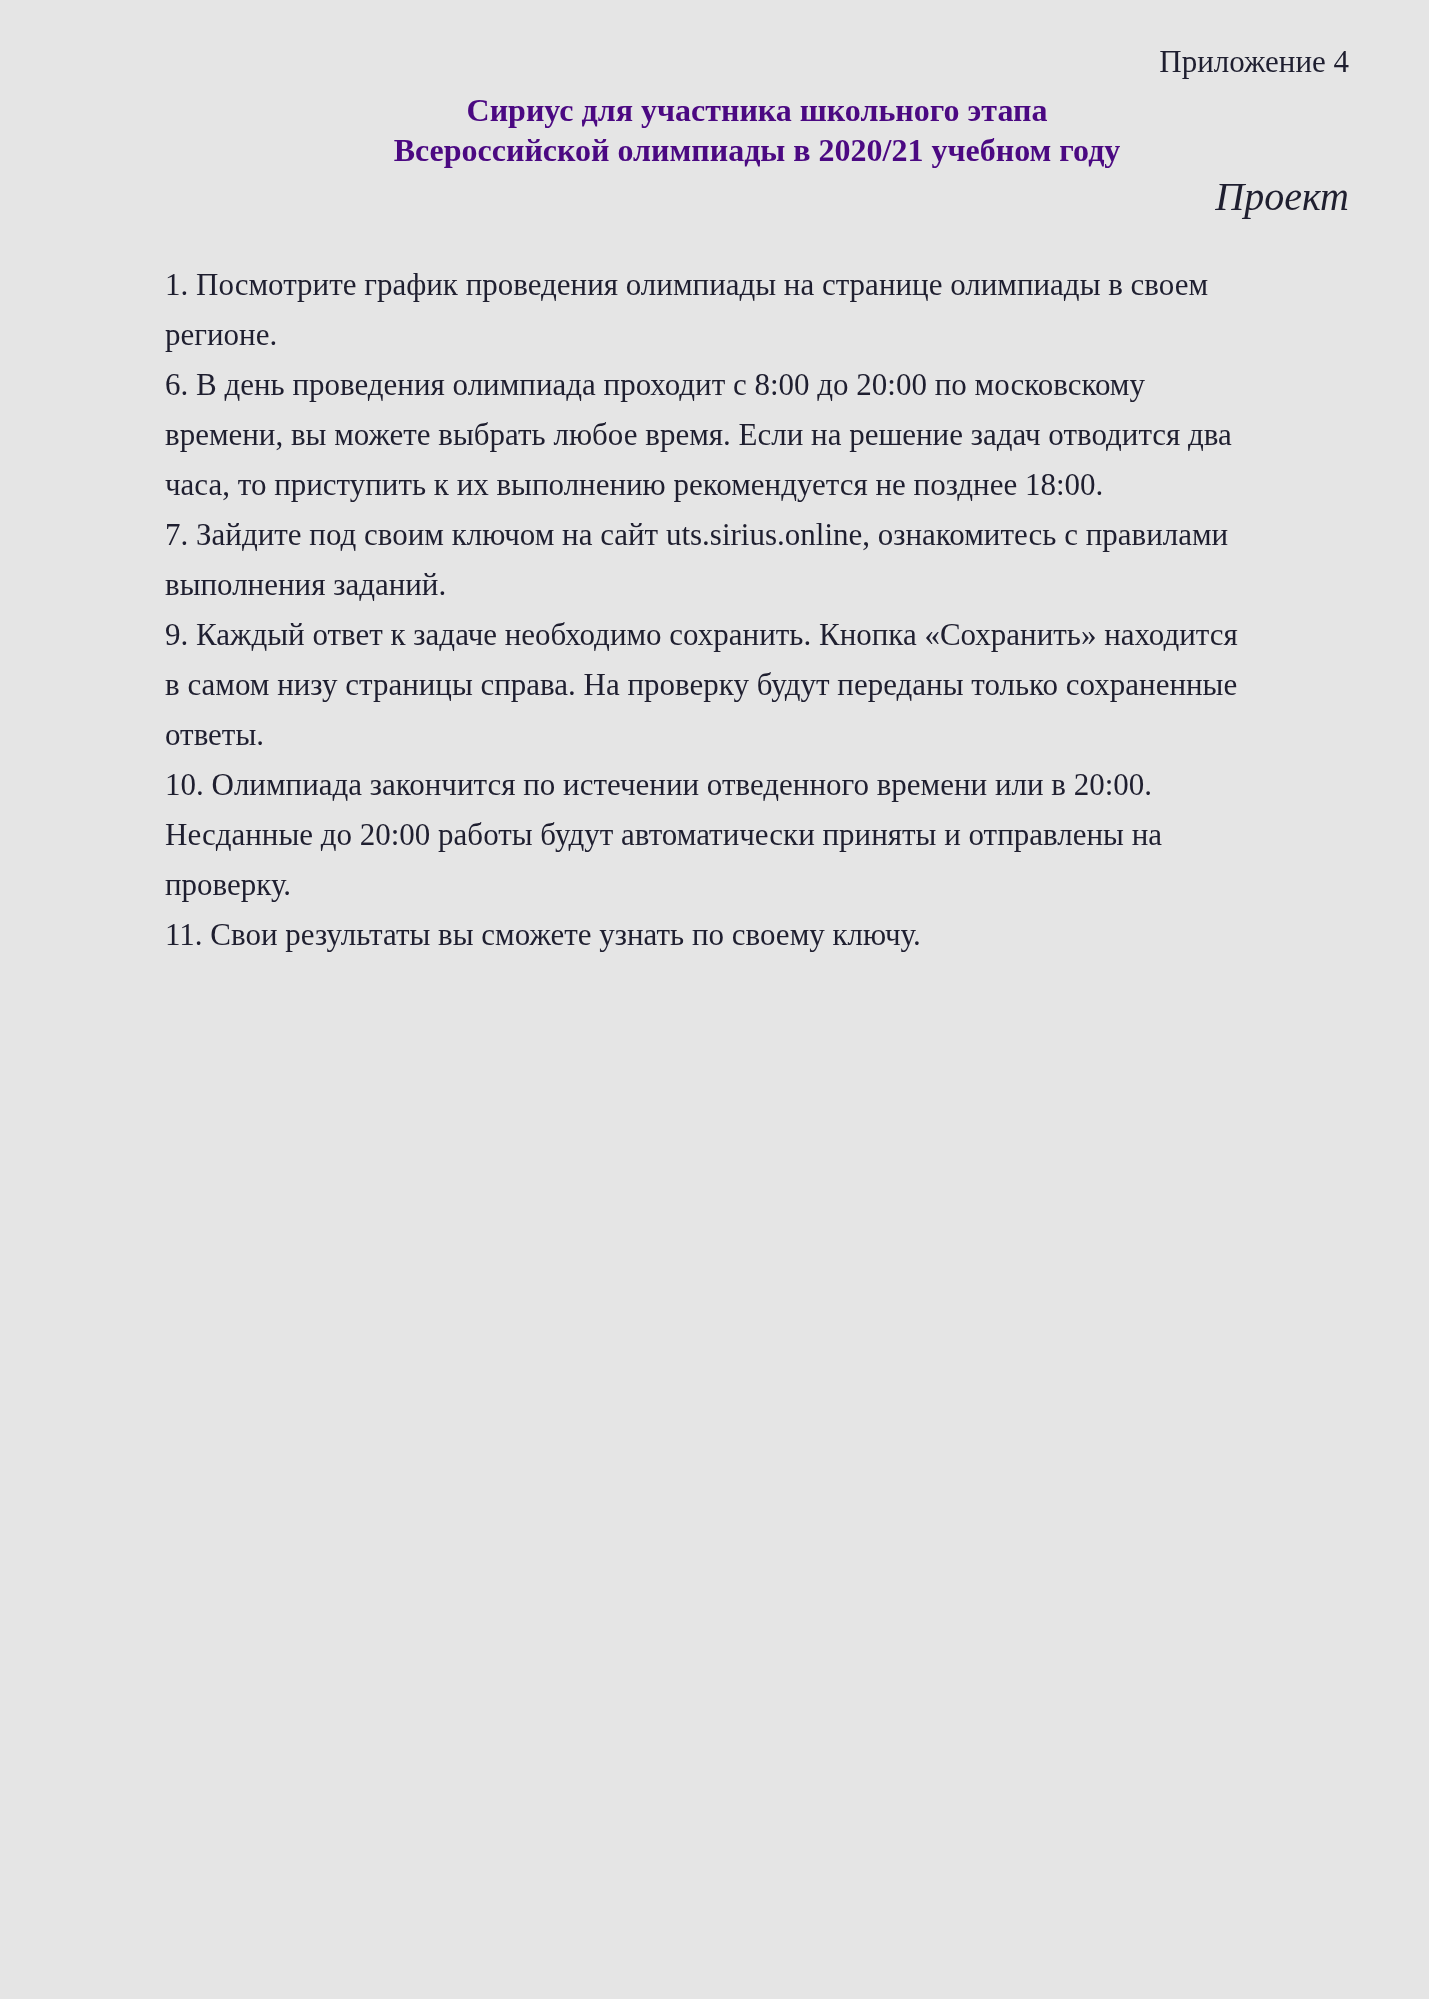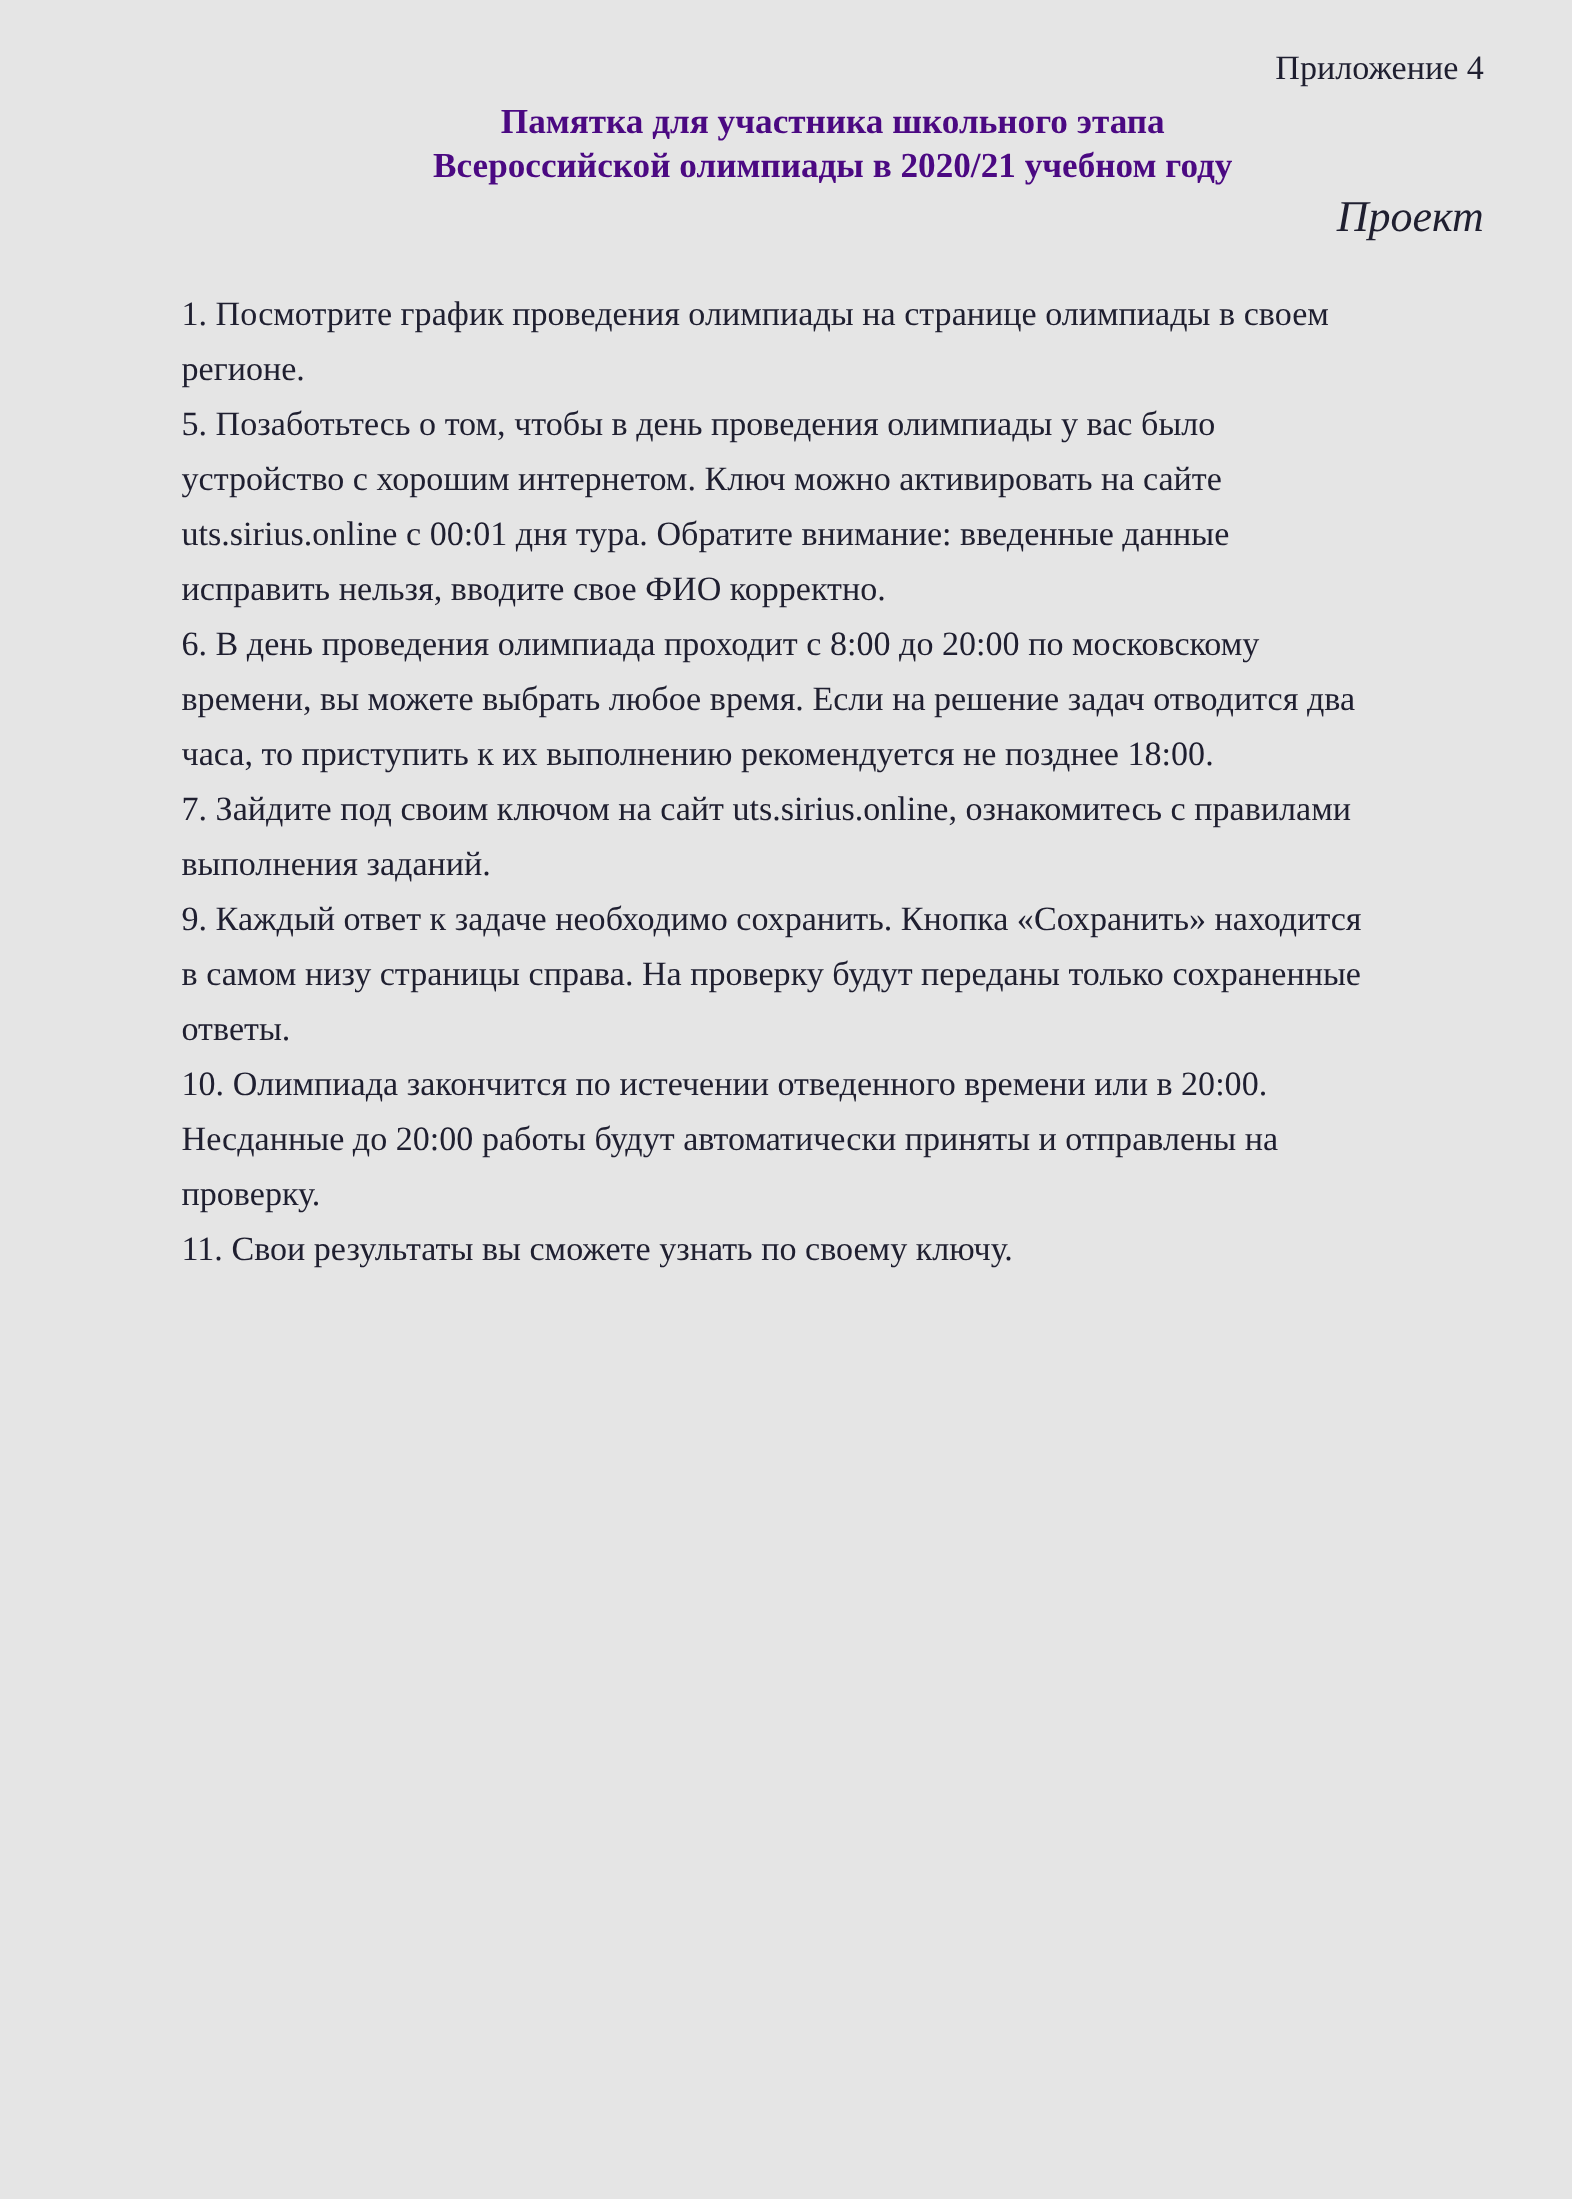--- a/index.html
+++ b/index.html
@@ -56,34 +56,30 @@
 </style>
 </head>
 <body>
 
 <div class="page">
 
   <div class="header-block">
     <div class="annex">Приложение 4</div>
 
     <div class="doc-title">
-      <div>Памятка для участника школьного этапа</div>
+      <div>Сириус для участника школьного этапа</div>
       <div>Всероссийской олимпиады в 2020/21 учебном году</div>
     </div>
 
     <div class="project">Проект</div>
   </div>
 
   <div class="memo">
     <p>1. Посмотрите график проведения олимпиады на странице олимпиады в своем
 регионе.</p>
-    <p>5. Позаботьтесь о том, чтобы в день проведения олимпиады у вас было
-устройство с хорошим интернетом. Ключ можно активировать на сайте
-uts.sirius.online с 00:01 дня тура. Обратите внимание: введенные данные
-исправить нельзя, вводите свое ФИО корректно.</p>
     <p>6. В день проведения олимпиада проходит с 8:00 до 20:00 по московскому
 времени, вы можете выбрать любое время. Если на решение задач отводится два
 часа, то приступить к их выполнению рекомендуется не позднее 18:00.</p>
     <p>7. Зайдите под своим ключом на сайт uts.sirius.online, ознакомитесь с правилами
 выполнения заданий.</p>
     <p>9. Каждый ответ к задаче необходимо сохранить. Кнопка «Сохранить» находится
 в самом низу страницы справа. На проверку будут переданы только сохраненные
 ответы.</p>
     <p>10. Олимпиада закончится по истечении отведенного времени или в 20:00.
 Несданные до 20:00 работы будут автоматически приняты и отправлены на

